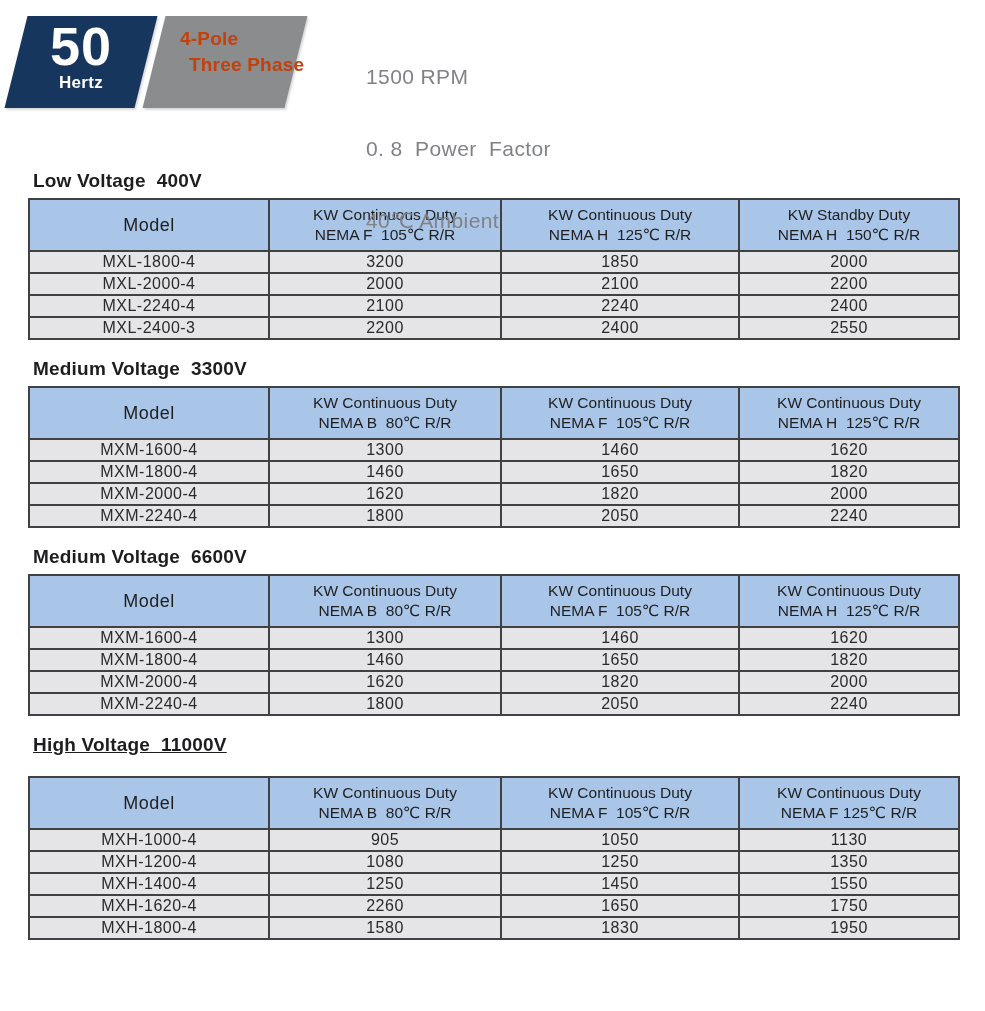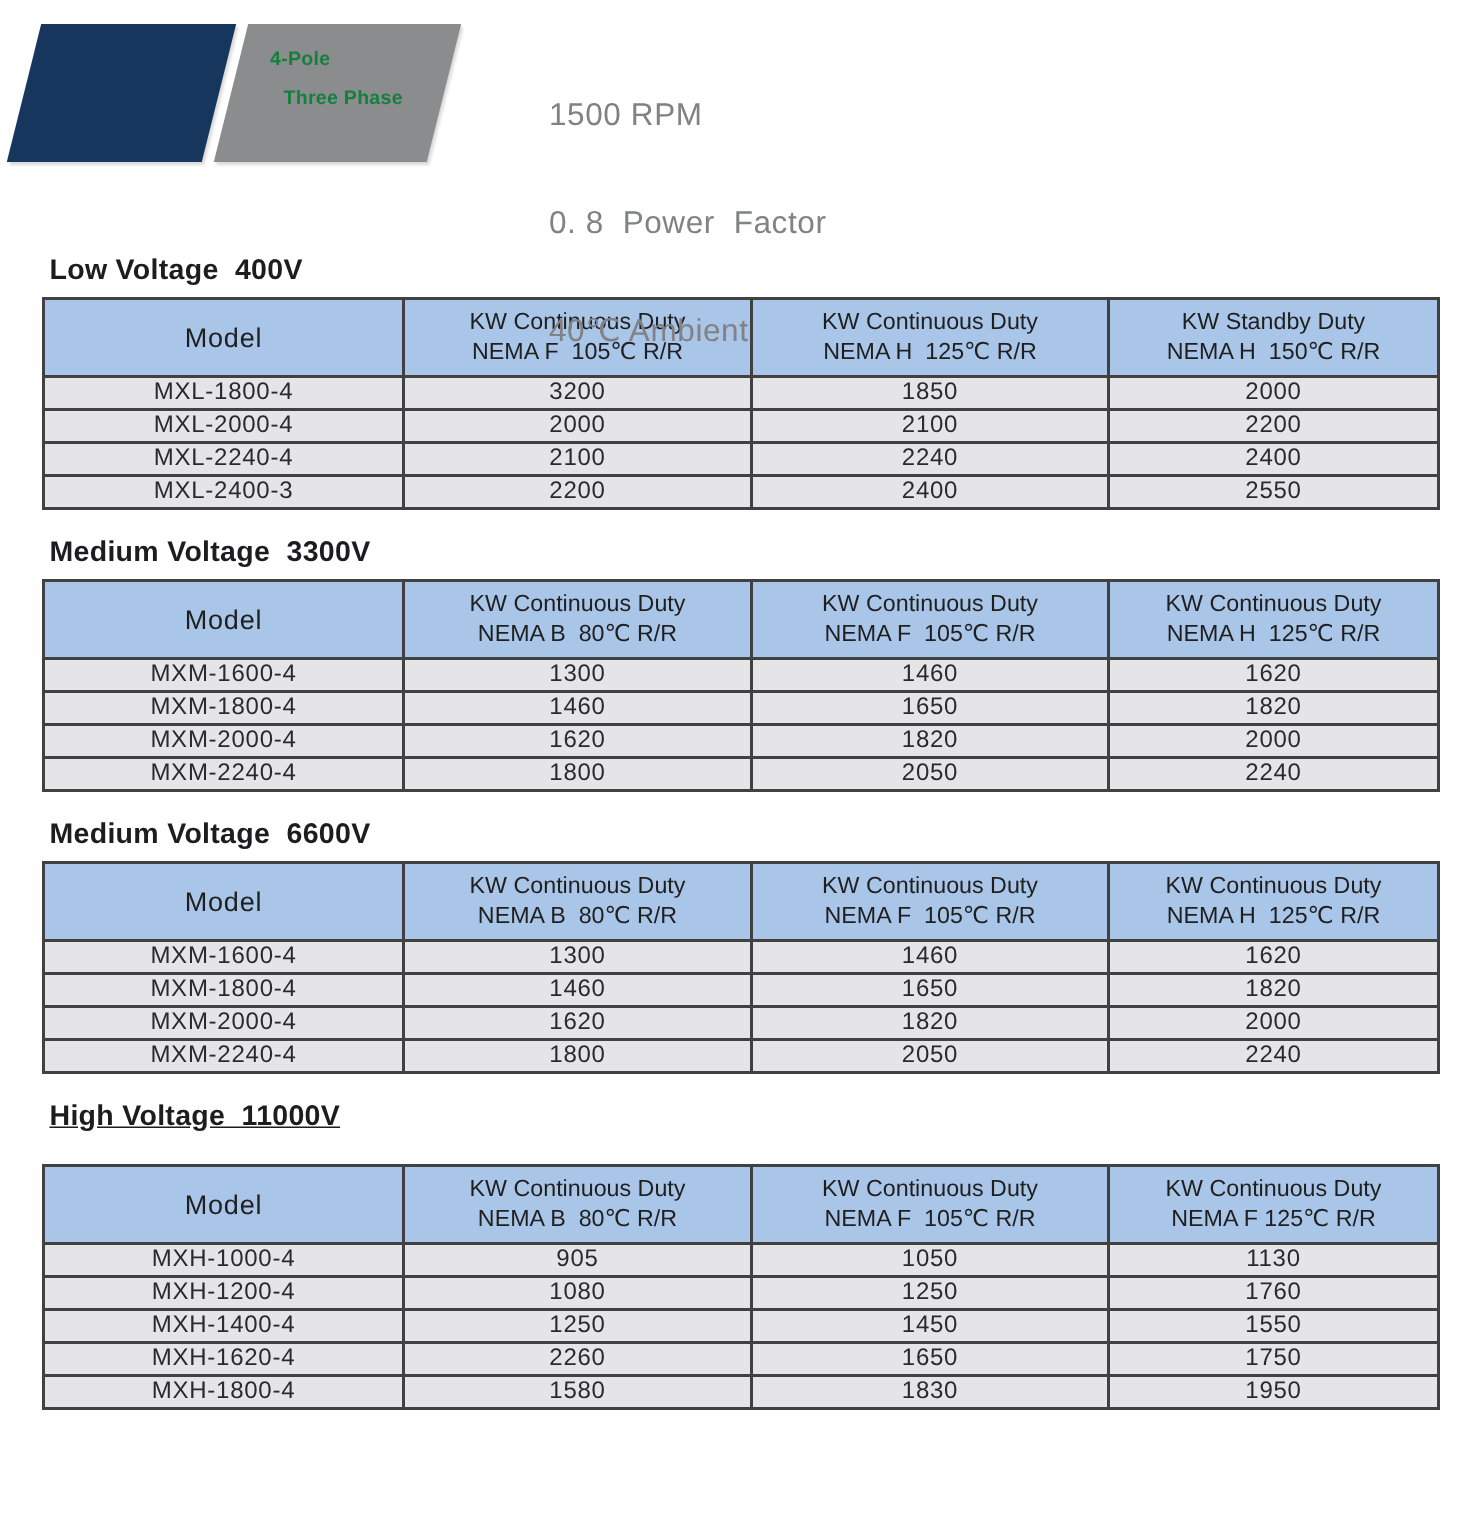--- a/index.html
+++ b/index.html
@@ -19,21 +19,21 @@
     font-family:"Liberation Sans","DejaVu Sans",sans-serif;
   }
   
   .hero{position:relative;height:100px;margin-top:8px;}
   .shape{position:absolute;top:8px;height:92px;transform:skewX(-14deg);}
   .shape-navy{left:16px;width:130px;background:var(--navy);box-shadow:2px 2px 2px rgba(0,0,0,0.15);}
   .shape-gray{left:154px;width:142px;background:var(--gray-badge);box-shadow:2px 2px 2px rgba(0,0,0,0.15);}
   .freq-text{position:absolute;left:16px;top:8px;width:130px;height:92px;text-align:center;color:#fff;}
   .freq-value{font-size:54px;font-weight:bold;line-height:54px;margin-top:3px;letter-spacing:1px;}
   .freq-unit{font-size:17px;font-weight:bold;line-height:20px;letter-spacing:0.3px;}
-  .pole-text{position:absolute;left:180px;top:18px;color:#15803d;font-weight:bold;font-size:13px;line-height:26px;letter-spacing:0.2px;}
+  .pole-text{position:absolute;left:180px;top:18px;color:#c2410c;font-weight:bold;font-size:19px;line-height:26px;letter-spacing:0.2px;}
   .pole-text .phase{margin-left:9px;}
   .specs{position:absolute;left:366px;top:9px;color:var(--spec-text);font-size:21px;line-height:24px;letter-spacing:0.4px;white-space:pre;}
   
   .rating-section{margin:0 27px 0 28px;}
   .section-title{
     font-size:19px;font-weight:bold;color:var(--title-text);
     margin:18px 0 7px 5px;line-height:21px;white-space:pre;letter-spacing:0.2px;
   }
   .rating-section.first .section-title{margin-top:62px;}
   .rating-section.title-gap .section-title{margin-bottom:21px;text-decoration:underline;}
@@ -51,20 +51,24 @@
   }
 </style>
 </head>
 <body>
 
 <div class="page">
 
   <header class="hero">
     <div class="shape shape-navy"></div>
     <div class="shape shape-gray"></div>
+    <div class="freq-text">
+      <div class="freq-value">50</div>
+      <div class="freq-unit">Hertz</div>
+    </div>
     <div class="pole-text">
       <div>4-Pole</div>
       <div class="phase">Three Phase</div>
     </div>
     <div class="specs">
       <div>1500 RPM</div>
       <div>0. 8  Power  Factor</div>
       <div>40℃ Ambient</div>
     </div>
   </header>
@@ -272,21 +276,21 @@
           <tr>
             <td>MXH-1000-4</td>
             <td>905</td>
             <td>1050</td>
             <td>1130</td>
           </tr>
           <tr>
             <td>MXH-1200-4</td>
             <td>1080</td>
             <td>1250</td>
-            <td>1760</td>
+            <td>1350</td>
           </tr>
           <tr>
             <td>MXH-1400-4</td>
             <td>1250</td>
             <td>1450</td>
             <td>1550</td>
           </tr>
           <tr>
             <td>MXH-1620-4</td>
             <td>2260</td>

